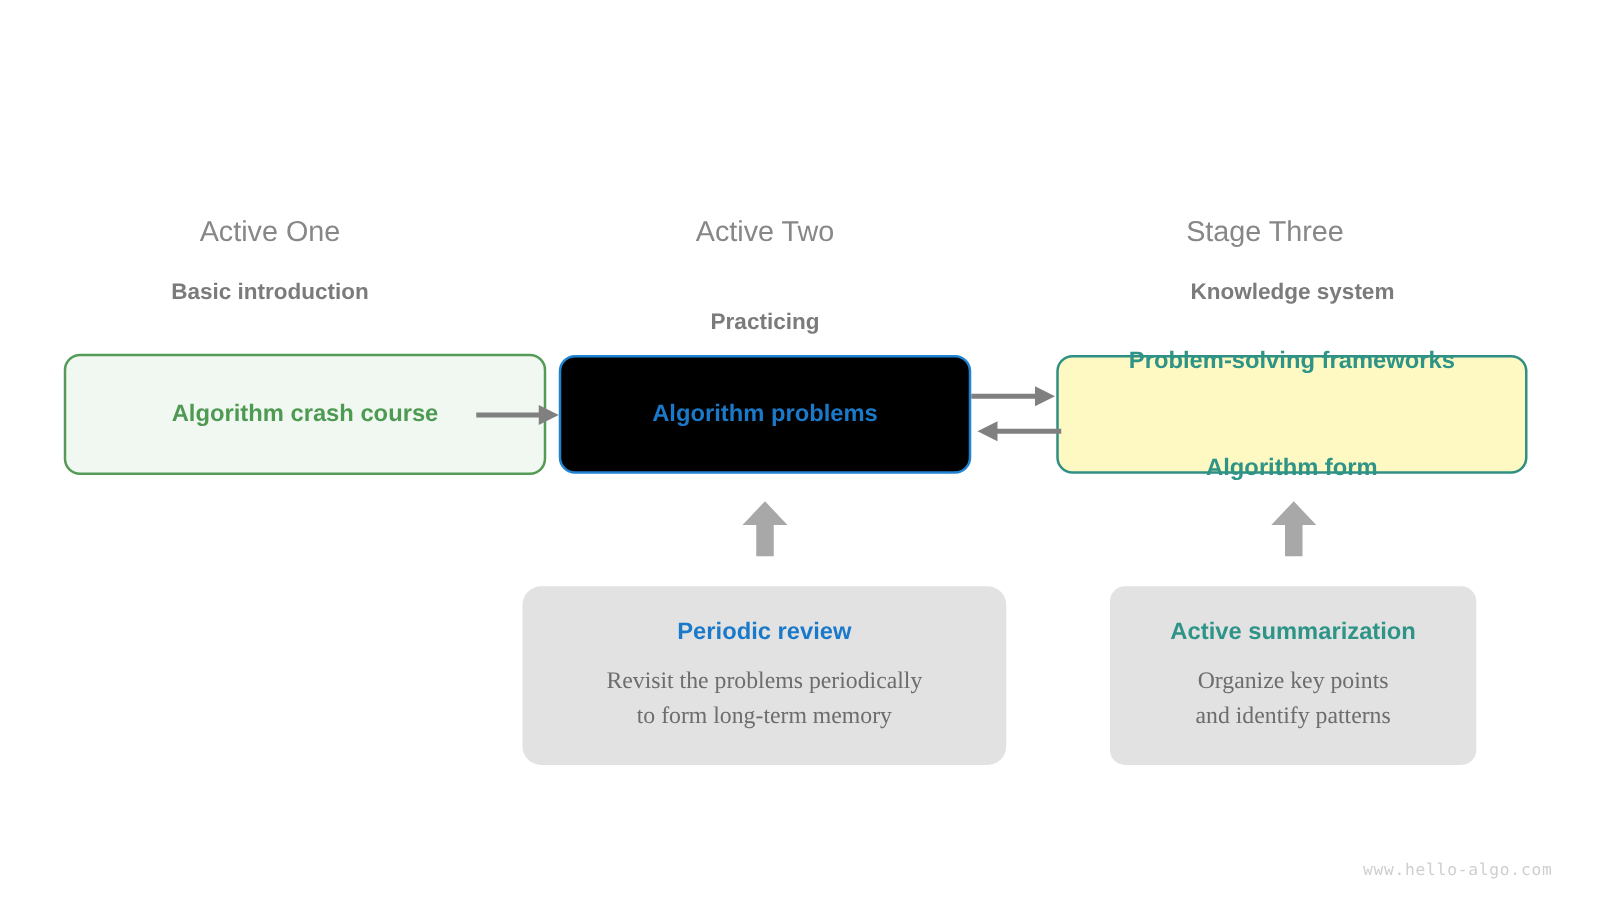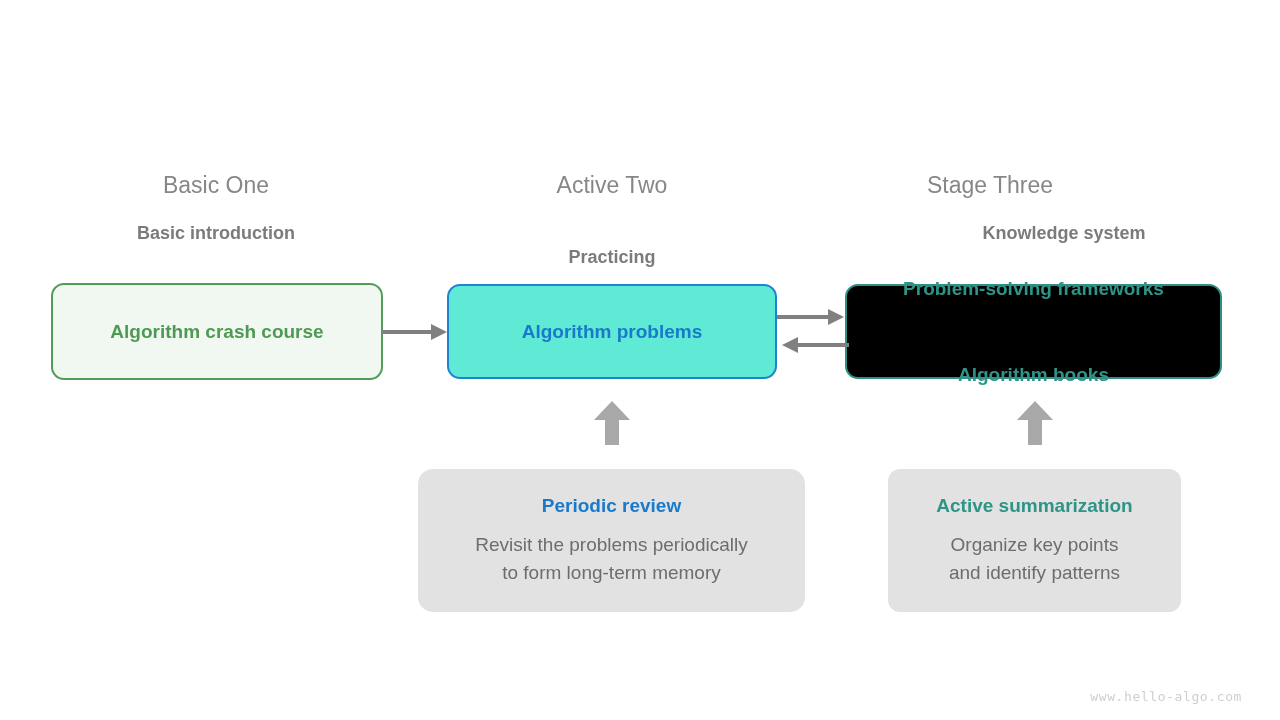--- a/index.html
+++ b/index.html
@@ -57,26 +57,26 @@
     font-weight: bold;
     line-height: 1.95;
     white-space: nowrap;
   }
   .box-green {
     background: #f1f8f1;
     border-color: #549b58;
   }
   .box-green .line { color: #4e9a52; }
   .box-blue {
-    background: #5eead4;
+    background: #000000;
     border-color: #1f83d2;
   }
   .box-blue .line { color: #1a7ac9; }
   .box-teal {
-    background: #000000;
+    background: #fef9c3;
     border-color: #2f8f84;
     gap: 48px;
   }
   .box-teal .line { color: #2e9488; }
 
   
   .note-card {
     position: absolute;
     box-sizing: border-box;
     background: #e2e2e2;
@@ -96,20 +96,21 @@
     white-space: nowrap;
   }
   .note-title.blue { color: #1a7ac9; }
   .note-title.teal { color: #2e9488; }
   .note-body {
     font-size: 19px;
     font-weight: 400;
     color: #6d6d6d;
     line-height: 1.45;
     white-space: nowrap;
+    font-family: Liberation Serif, serif;
   }
 
   
   .arrow-svg {
     position: absolute;
     overflow: visible;
   }
 
   
   .watermark {
@@ -122,40 +123,40 @@
     color: #cfcfcf;
     white-space: nowrap;
     text-align: right;
   }
 </style>
 </head>
 <body>
 
 <div id="canvas">
 
-  <div class="stage-title" style="left:51px; top:174px; width:330px;">Basic One</div>
+  <div class="stage-title" style="left:51px; top:174px; width:330px;">Active One</div>
   <div class="stage-sub" style="left:51px; top:224px; width:330px;">Basic introduction</div>
 
   <div class="stage-title" style="left:447px; top:174px; width:330px;">Active Two</div>
   <div class="stage-sub" style="left:447px; top:224px; width:330px;margin-top:24px;">Practicing</div>
 
-  <div class="stage-title" style="left:825px; top:174px; width:330px;">Stage Three</div>
-  <div class="stage-sub" style="left:899px; top:224px; width:330px;text-align:center;">Knowledge system</div>
+  <div class="stage-title" style="left:847px; top:174px; width:330px;">Stage Three</div>
+  <div class="stage-sub" style="left:869px; top:224px; width:330px;text-align:center;">Knowledge system</div>
 
-  <div class="stage-box box-green" style="left:51px; top:283px; width:332px; height:97px;">
+  <div class="stage-box box-green" style="left:51px; top:283px; width:386px; height:97px;">
     <div class="line">Algorithm crash course</div>
   </div>
 
   <div class="stage-box box-blue" style="left:447px; top:284px; width:330px; height:95px;">
     <div class="line">Algorithm problems</div>
   </div>
 
   <div class="stage-box box-teal" style="left:845px; top:284px; width:377px; height:95px;">
     <div class="line">Problem-solving frameworks</div>
-    <div class="line">Algorithm books</div>
+    <div class="line">Algorithm form</div>
   </div>
 
   <svg class="arrow-svg" style="left:381px; top:318px;" width="70" height="28" viewBox="0 0 70 28">
     <line x1="0" y1="14" x2="55" y2="14" stroke="#808080" stroke-width="4"></line>
     <polygon points="66,14 50,6 50,22" fill="#808080"></polygon>
   </svg>
 
   <svg class="arrow-svg" style="left:777px; top:303px;" width="72" height="28" viewBox="0 0 72 28">
     <line x1="0" y1="14" x2="55" y2="14" stroke="#808080" stroke-width="4"></line>
     <polygon points="67,14 51,6 51,22" fill="#808080"></polygon>

